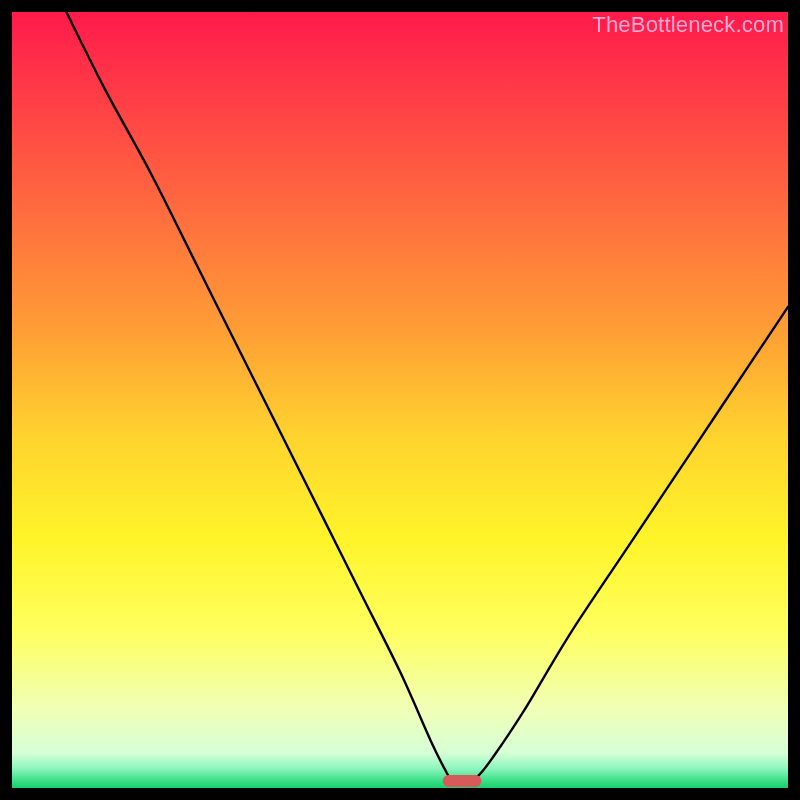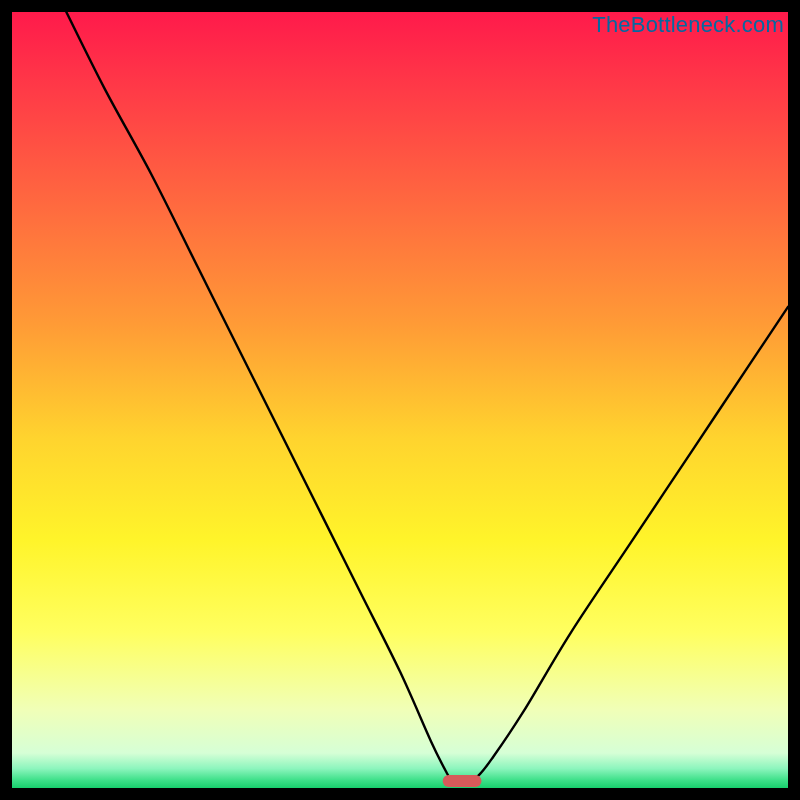--- a/index.html
+++ b/index.html
@@ -23,21 +23,21 @@
     position: absolute;
     left: 0;
     top: 0;
     width: 776px;
     height: 776px;
   }
   .watermark {
     position: absolute;
     top: 0px;
     right: 4px;
-    color: #0369a1;
+    color: #f9a8d4;
     font-size: 22px;
     font-weight: 400;
     letter-spacing: 0.2px;
     user-select: none;
   }
 </style>
 </head>
 <body>
 
 <div class="frame">

